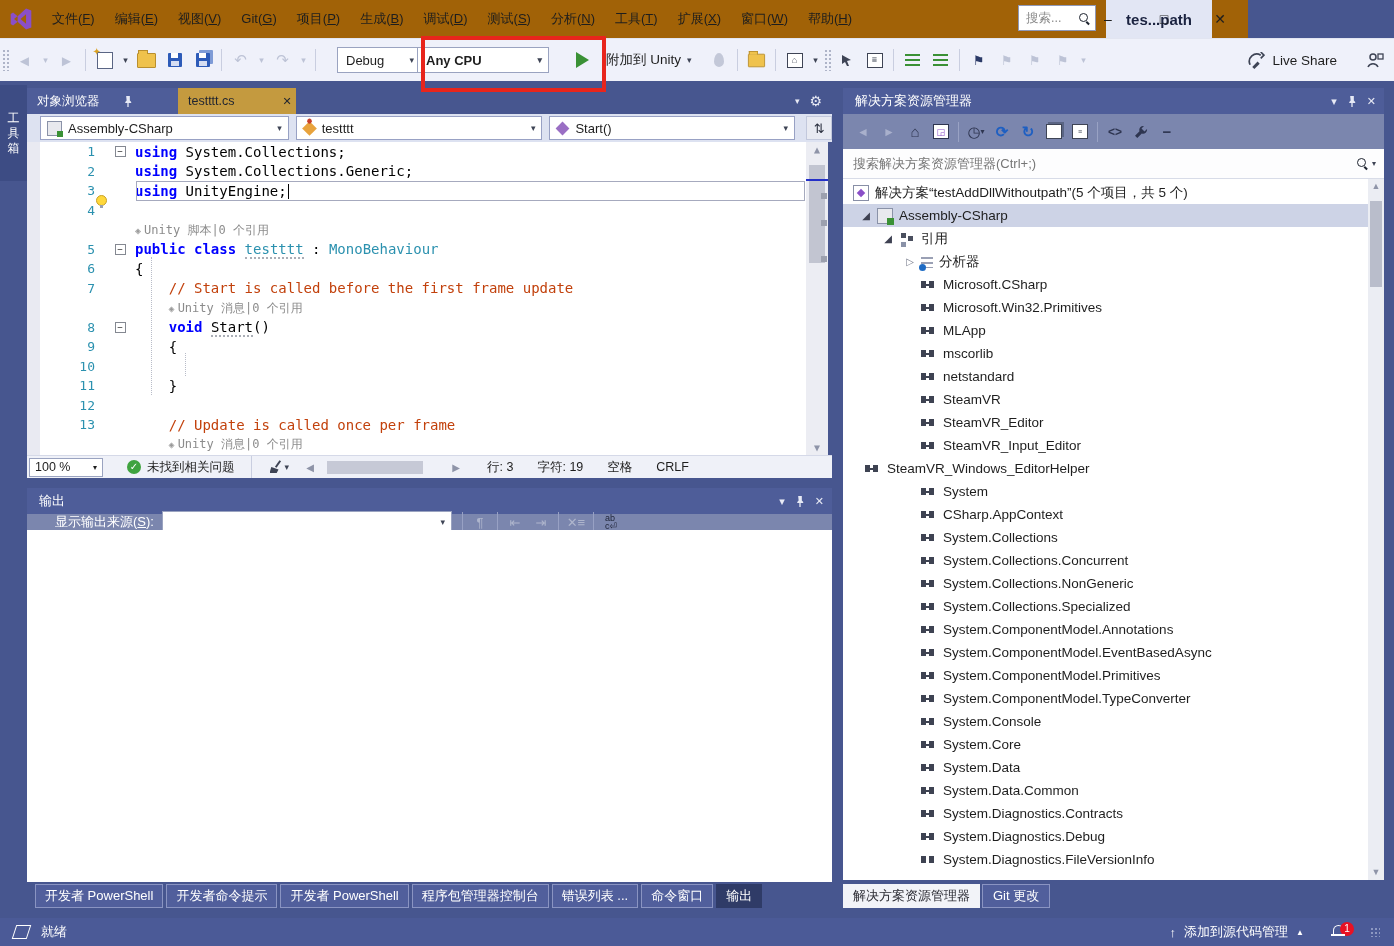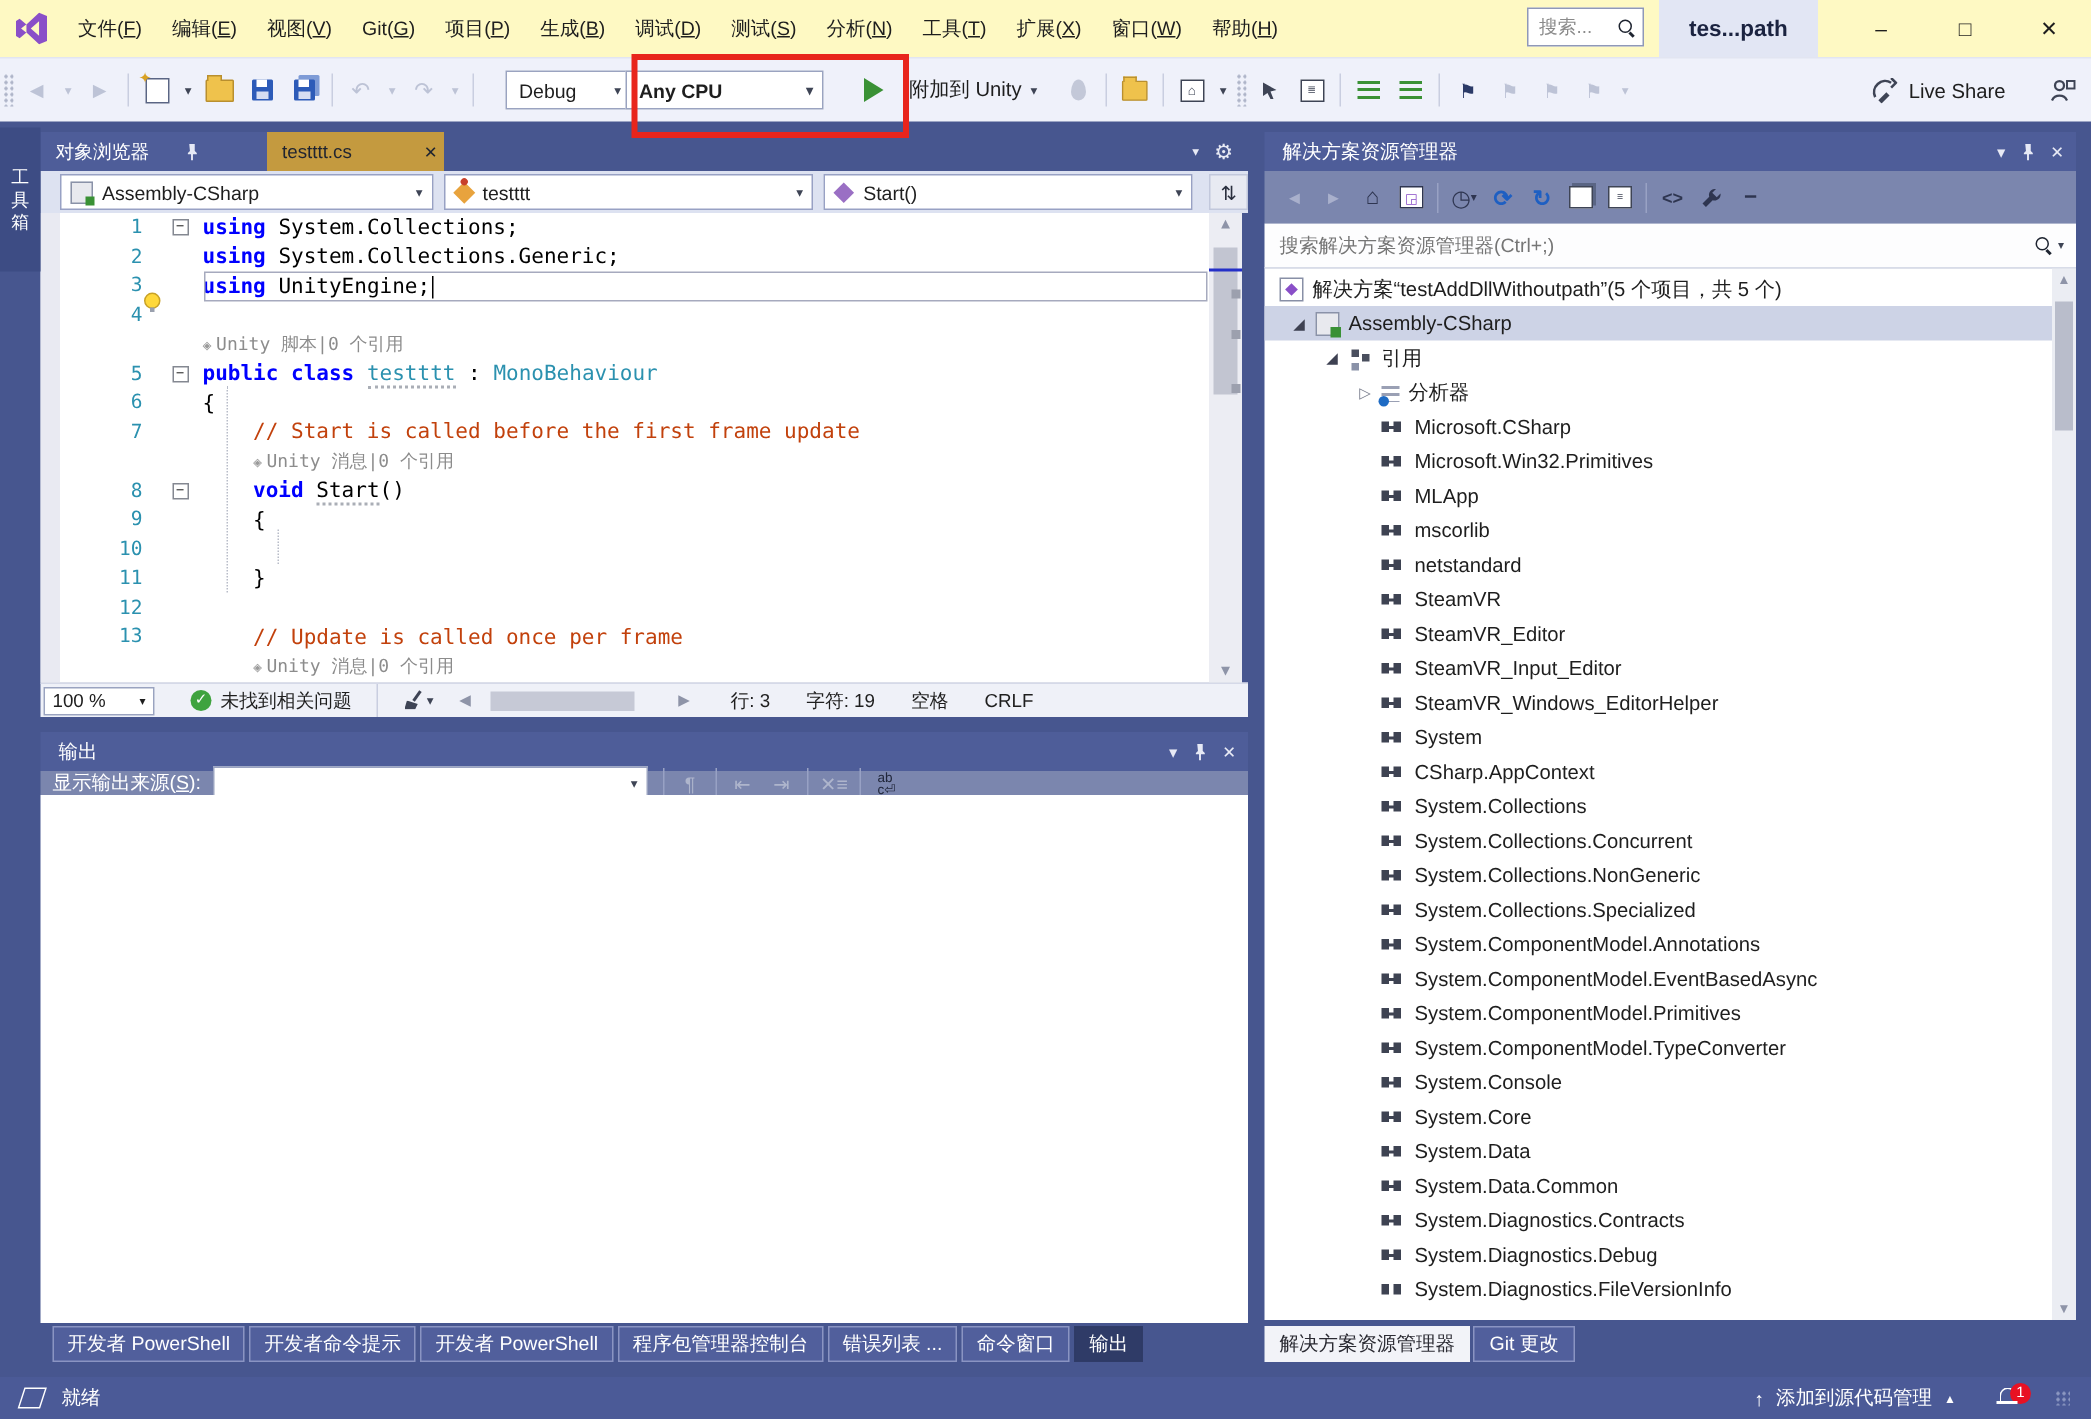--- a/index.html
+++ b/index.html
@@ -1,19 +1,19 @@
 <!DOCTYPE html>
 <html><head>
 <meta charset="utf-8">
 <style>
   html,body{margin:0;padding:0;}
   body{width:1394px;height:946px;position:relative;background:#47568F;font-family:"Liberation Sans",sans-serif;overflow:hidden;-webkit-font-smoothing:antialiased;}
   u{text-decoration:underline;}
   
-  #titlebar{position:absolute;left:0;top:0;width:1394px;height:38px;background:#fef9c3;display:flex;align-items:center;z-index:5;}
+  #titlebar{position:absolute;left:0;top:0;width:1248px;height:38px;background:#a16207;display:flex;align-items:center;z-index:5;}
   #vs-logo{width:26px;height:24px;margin:0 8px 0 8px;flex:none;}
   .menu-item{padding:0 10px;font-size:13px;color:#1E1E1E;line-height:38px;cursor:default;white-space:nowrap;}
   #title-search{position:absolute;left:1018px;top:5px;width:78px;height:26px;background:#fff;border:1px solid #8F98B8;display:flex;align-items:center;padding:0 4px 0 7px;box-sizing:border-box;}
   #title-search .ph{color:#8A8A8A;font-size:12.5px;flex:1;}
   #win-title{position:absolute;left:1106px;top:0;height:38px;width:106px;background:#E2E6F4;display:flex;align-items:center;justify-content:center;font-size:15px;font-weight:bold;color:#1B2340;}
   #win-controls{position:absolute;right:0;top:0;height:38px;display:flex;}
   .wbtn{width:56px;height:38px;display:flex;align-items:center;justify-content:center;font-size:14px;color:#1E1E1E;}
   
   #toolbar{position:absolute;left:0;top:38px;width:1394px;height:42px;background:#EFF1FA;border-top:1px solid #E2E5F1;z-index:5;}
   .tb-flow{position:absolute;left:2px;top:0;height:42px;display:flex;align-items:center;gap:3px;}
@@ -104,21 +104,21 @@
   .broom::after{content:"";position:absolute;left:1px;top:7px;width:9px;height:6px;background:#3E4455;clip-path:polygon(0 100%,20% 0,100% 40%,80% 100%);}
   #hscroll{display:flex;align-items:center;margin-left:14px;}
   #hscroll .arr{color:#8E94A8;font-size:10px;width:14px;text-align:center;}
   #htrack{width:132px;height:15px;position:relative;}
   #hthumb{position:absolute;left:10px;top:1px;width:96px;height:13px;background:#C6C9D6;}
   .edstat{margin-left:24px;white-space:nowrap;}
   
   #output{position:absolute;left:27px;top:488px;width:805px;height:394px;display:flex;flex-direction:column;}
   .tw-title{height:26px;color:#fff;font-size:13px;display:flex;align-items:center;padding:0 8px 0 12px;box-sizing:border-box;background:#4E5D99;}
   .tw-title .ticons{margin-left:auto;display:flex;align-items:center;gap:11px;font-size:11px;color:#E8EAF5;}
-  #ow-toolbar{height:16px;background:#7B86AE;display:flex;align-items:center;padding-left:8px;box-sizing:border-box;font-size:13px;color:#fff;}
+  #ow-toolbar{height:16px;background:#7B86AE;display:flex;align-items:center;padding-left:28px;box-sizing:border-box;font-size:13px;color:#fff;}
   #ow-combo{width:290px;height:22px;background:#fff;border:1px solid #9AA3C0;box-sizing:border-box;margin-left:8px;display:flex;align-items:center;}
   #ow-combo .caret{margin-left:auto;margin-right:6px;font-size:9px;color:#3E4455;}
   .owi{width:26px;height:24px;display:flex;align-items:center;justify-content:center;font-size:13px;color:#AEB5CC;}
   .owi.dark{color:#20263A;}
   .osep{width:1px;height:20px;background:#98A1C4;margin:0 4px;}
   #ow-content{flex:1;background:#fff;}
   .wordwrap-ic{font-size:9px;line-height:8px;color:#20263A;text-align:left;}
   
   #sol-exp{position:absolute;left:843px;top:88px;width:541px;height:792px;display:flex;flex-direction:column;}
   #se-toolbar{height:35px;background:#7B86AE;display:flex;align-items:center;padding-left:8px;gap:2px;}
@@ -549,21 +549,21 @@
           </span>
           <span>SteamVR_Editor</span>
         </div>
         <div class="trow" style="padding-left: 56px;">
           <span class="tarrow"></span>
           <span class="ti ti-asm">
             <i></i>
           </span>
           <span>SteamVR_Input_Editor</span>
         </div>
-        <div class="trow" style="padding-left: 56px;">
+        <div class="trow" style="">
           <span class="tarrow"></span>
           <span class="ti ti-asm">
             <i></i>
           </span>
           <span>SteamVR_Windows_EditorHelper</span>
         </div>
         <div class="trow" style="padding-left: 56px; align-items: center;">
           <span class="tarrow"></span>
           <span class="ti ti-asm">
             <i></i>

